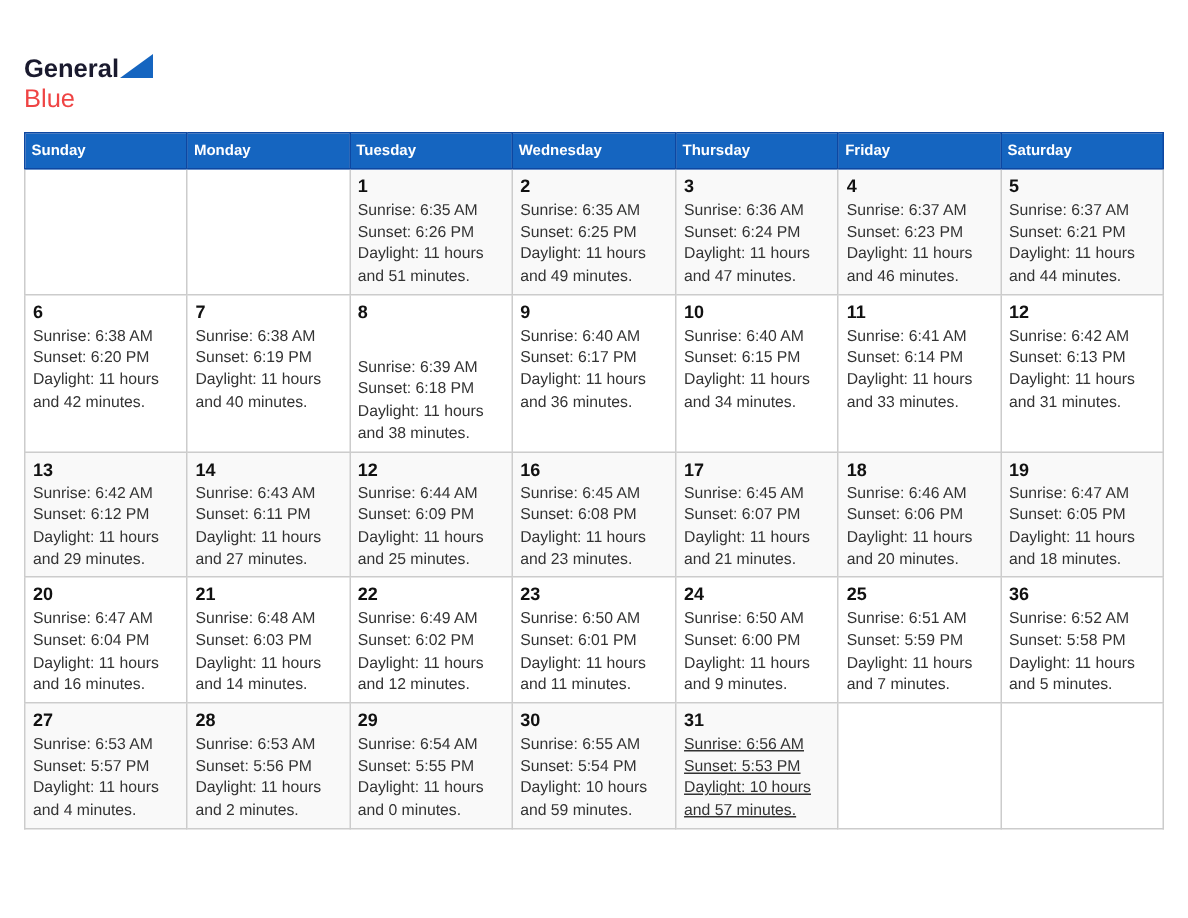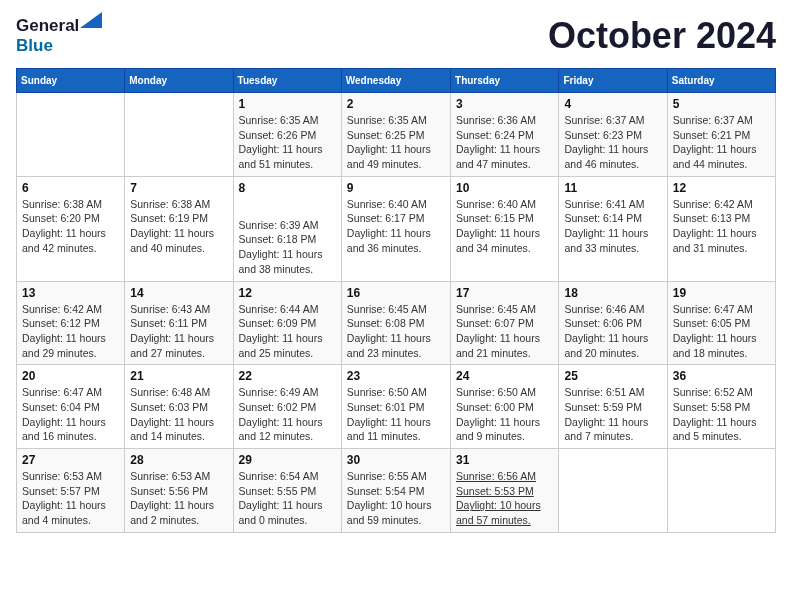--- a/index.html
+++ b/index.html
@@ -65,42 +65,42 @@
       color: #111;
     }
     .day-info {
       color: #333;
       font-size: 10.5px;
       line-height: 1.4;
     }
     .empty-cell { background: #fff !important; }
     .logo-container {
       display: flex;
-      align-items: flex-start;
+      align-items: center;
+      margin-top: 20px;
     }
     .logo-word-general { color: #1a1a2e; font-weight: bold; font-size: 17px; }
-    .logo-word-blue { color: #0369a1; font-weight: bold; font-size: 17px; }
+    .logo-word-blue { color: #ef4444; font-weight: normal; font-size: 17px; }
   </style>
 </head>
 <body>
 
 <div class="header">
   <div class="logo">
     <div class="logo-container">
       <span class="logo-word-general">General</span>
       <svg width="22" height="16" viewBox="0 0 22 16" style="margin-left:1px; margin-top:-4px;">
         <polygon points="0,16 22,0 22,16" fill="#1565c0"></polygon>
       </svg>
     </div>
     <div>
       <span class="logo-word-blue">Blue</span>
     </div>
   </div>
   <div class="title-block">
-    <div class="month-title">October 2024</div>
   </div>
 </div>
 
 <table>
   <thead>
     <tr>
       <th>Sunday</th>
       <th>Monday</th>
       <th>Tuesday</th>
       <th>Wednesday</th>

